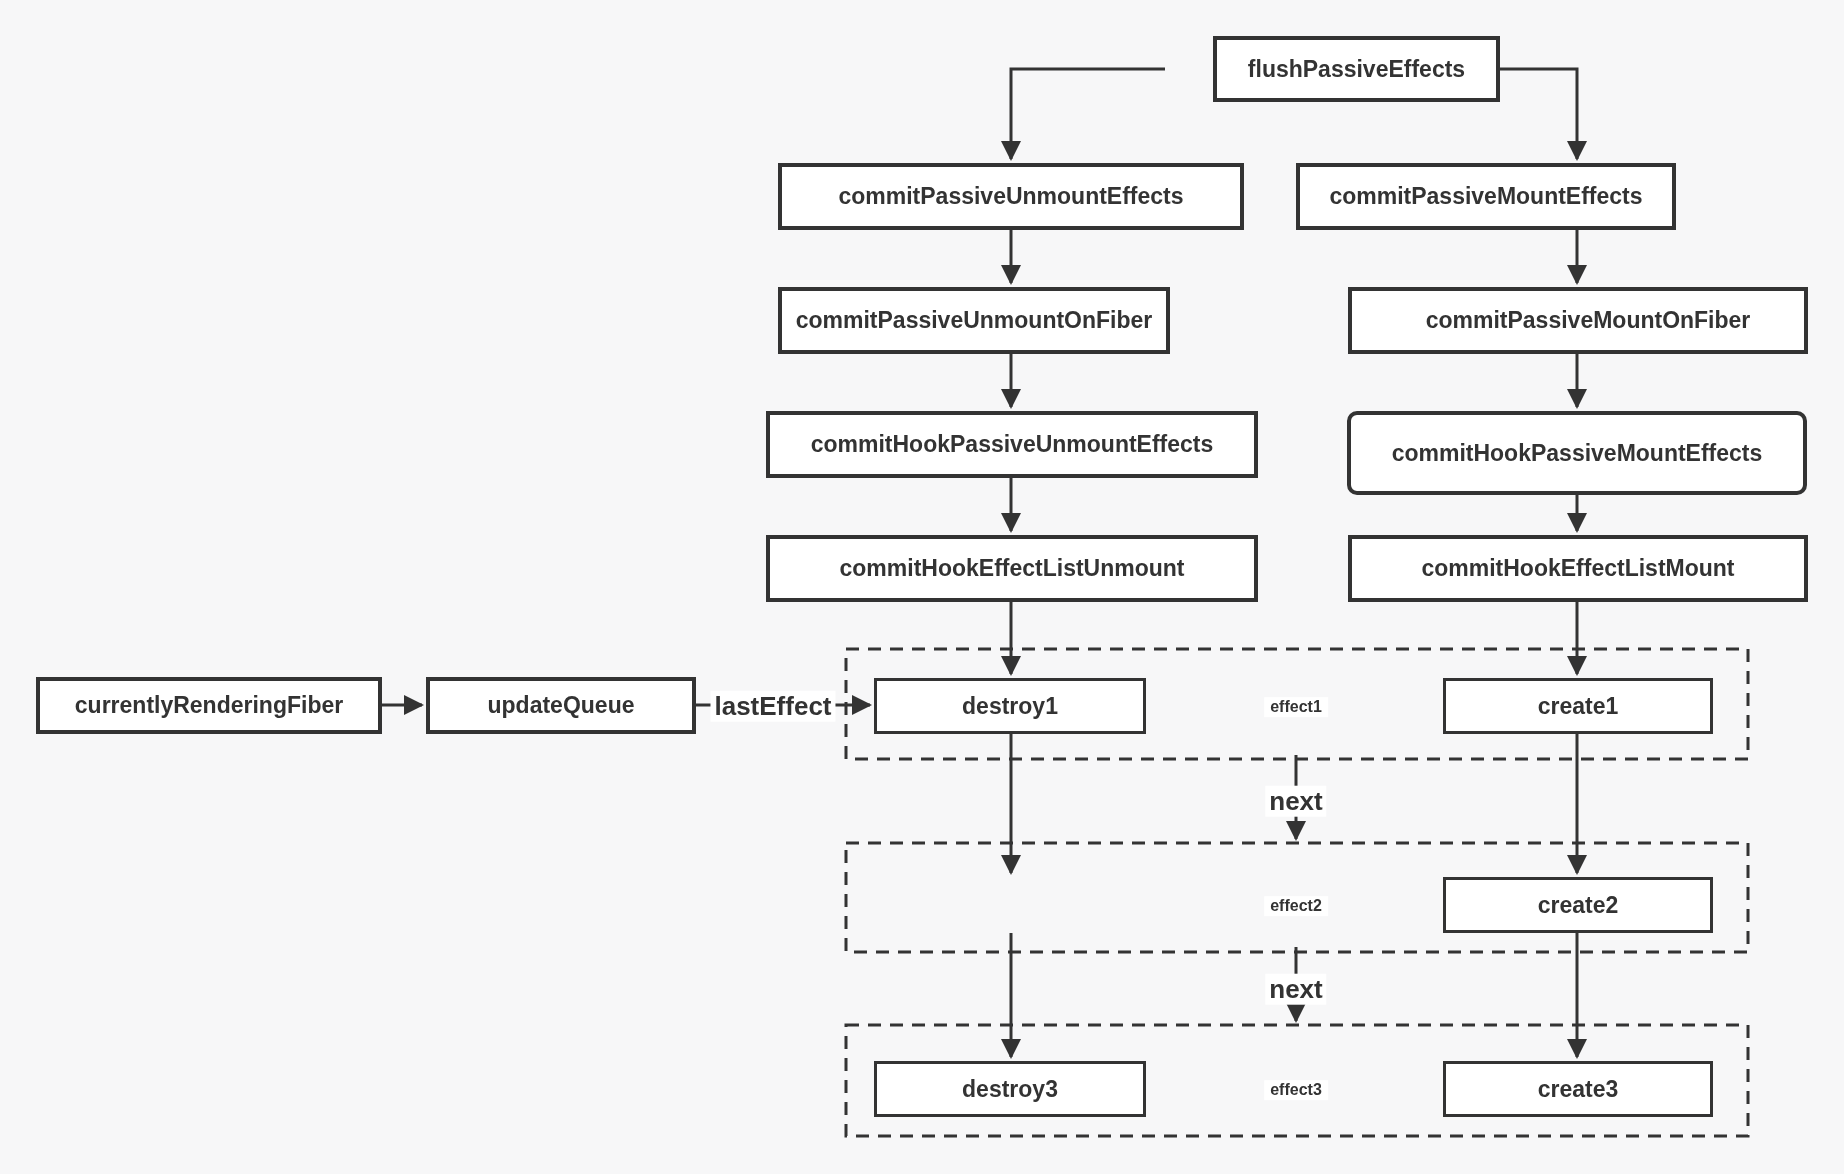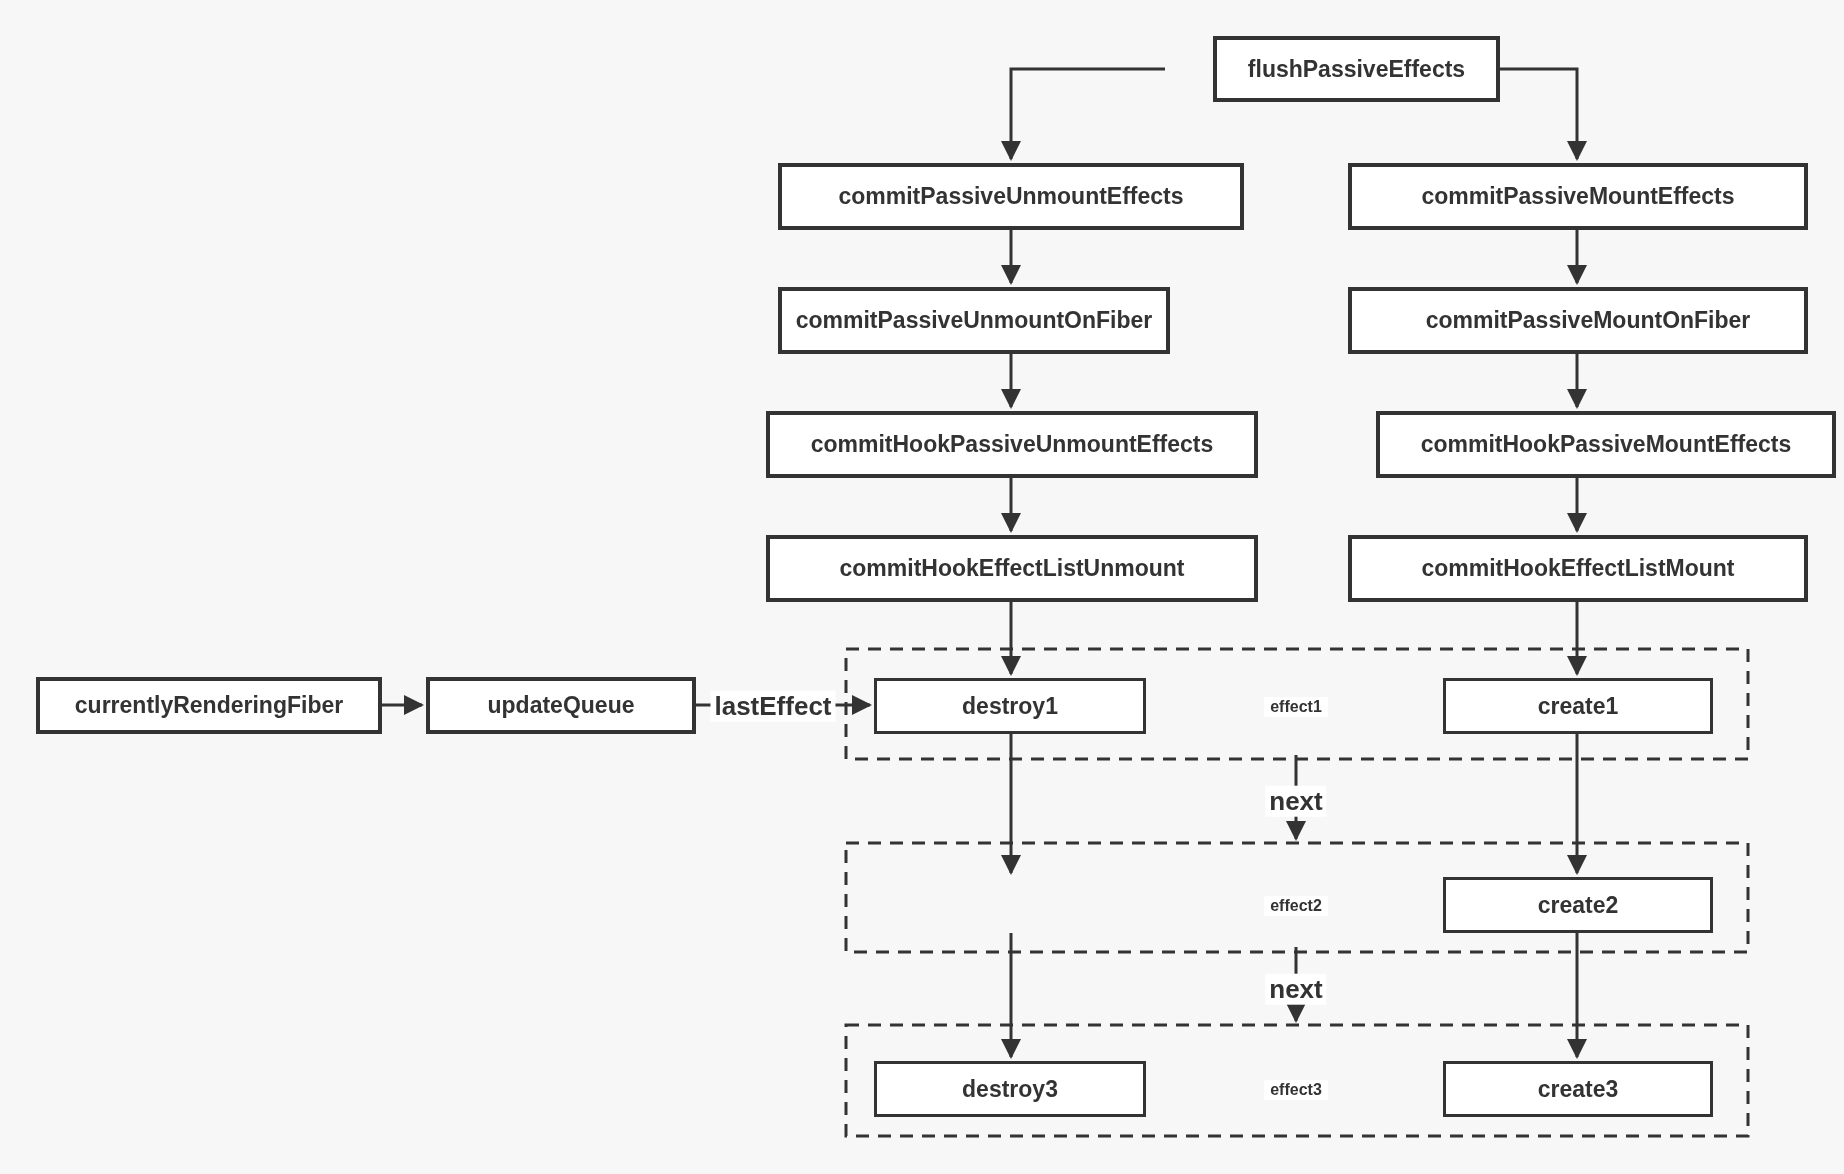--- a/index.html
+++ b/index.html
@@ -64,23 +64,23 @@
   }
 
   
   #n-flush   { left: 1165px; top: 36px;  width: 287px; height: 66px; margin-left: 48px; }
 
   #n-l1      { left: 778px;  top: 163px; width: 466px; height: 67px; }
   #n-l2      { left: 778px;  top: 287px; width: 392px; height: 67px; }
   #n-l3      { left: 766px;  top: 411px; width: 492px; height: 67px; }
   #n-l4      { left: 766px;  top: 535px; width: 492px; height: 67px; }
 
-  #n-r1      { left: 1348px; top: 163px; width: 460px; height: 67px; }
+  #n-r1      { left: 1296px; top: 163px; width: 380px; height: 67px; }
   #n-r2      { left: 1348px; top: 287px; width: 460px; height: 67px; padding-left: 20px; }
-  #n-r3      { left: 1376px; top: 411px; width: 460px; height: 67px; }
+  #n-r3      { left: 1347px; top: 411px; width: 460px; height: 84px; border-radius: 10px; }
   #n-r4      { left: 1348px; top: 535px; width: 460px; height: 67px; }
 
   #n-fiber   { left: 36px;   top: 677px; width: 346px; height: 57px; }
   #n-queue   { left: 426px;  top: 677px; width: 270px; height: 57px; }
 
   #n-destroy1 { left: 874px;  top: 678px;  width: 272px; height: 56px; }
   #n-create1  { left: 1443px; top: 678px;  width: 270px; height: 56px; }
   #n-destroy2 { left: 874px;  top: 877px;  width: 272px; height: 56px; }
   #n-create2  { left: 1443px; top: 877px;  width: 270px; height: 56px; }
   #n-destroy3 { left: 874px;  top: 1061px; width: 272px; height: 56px; }

